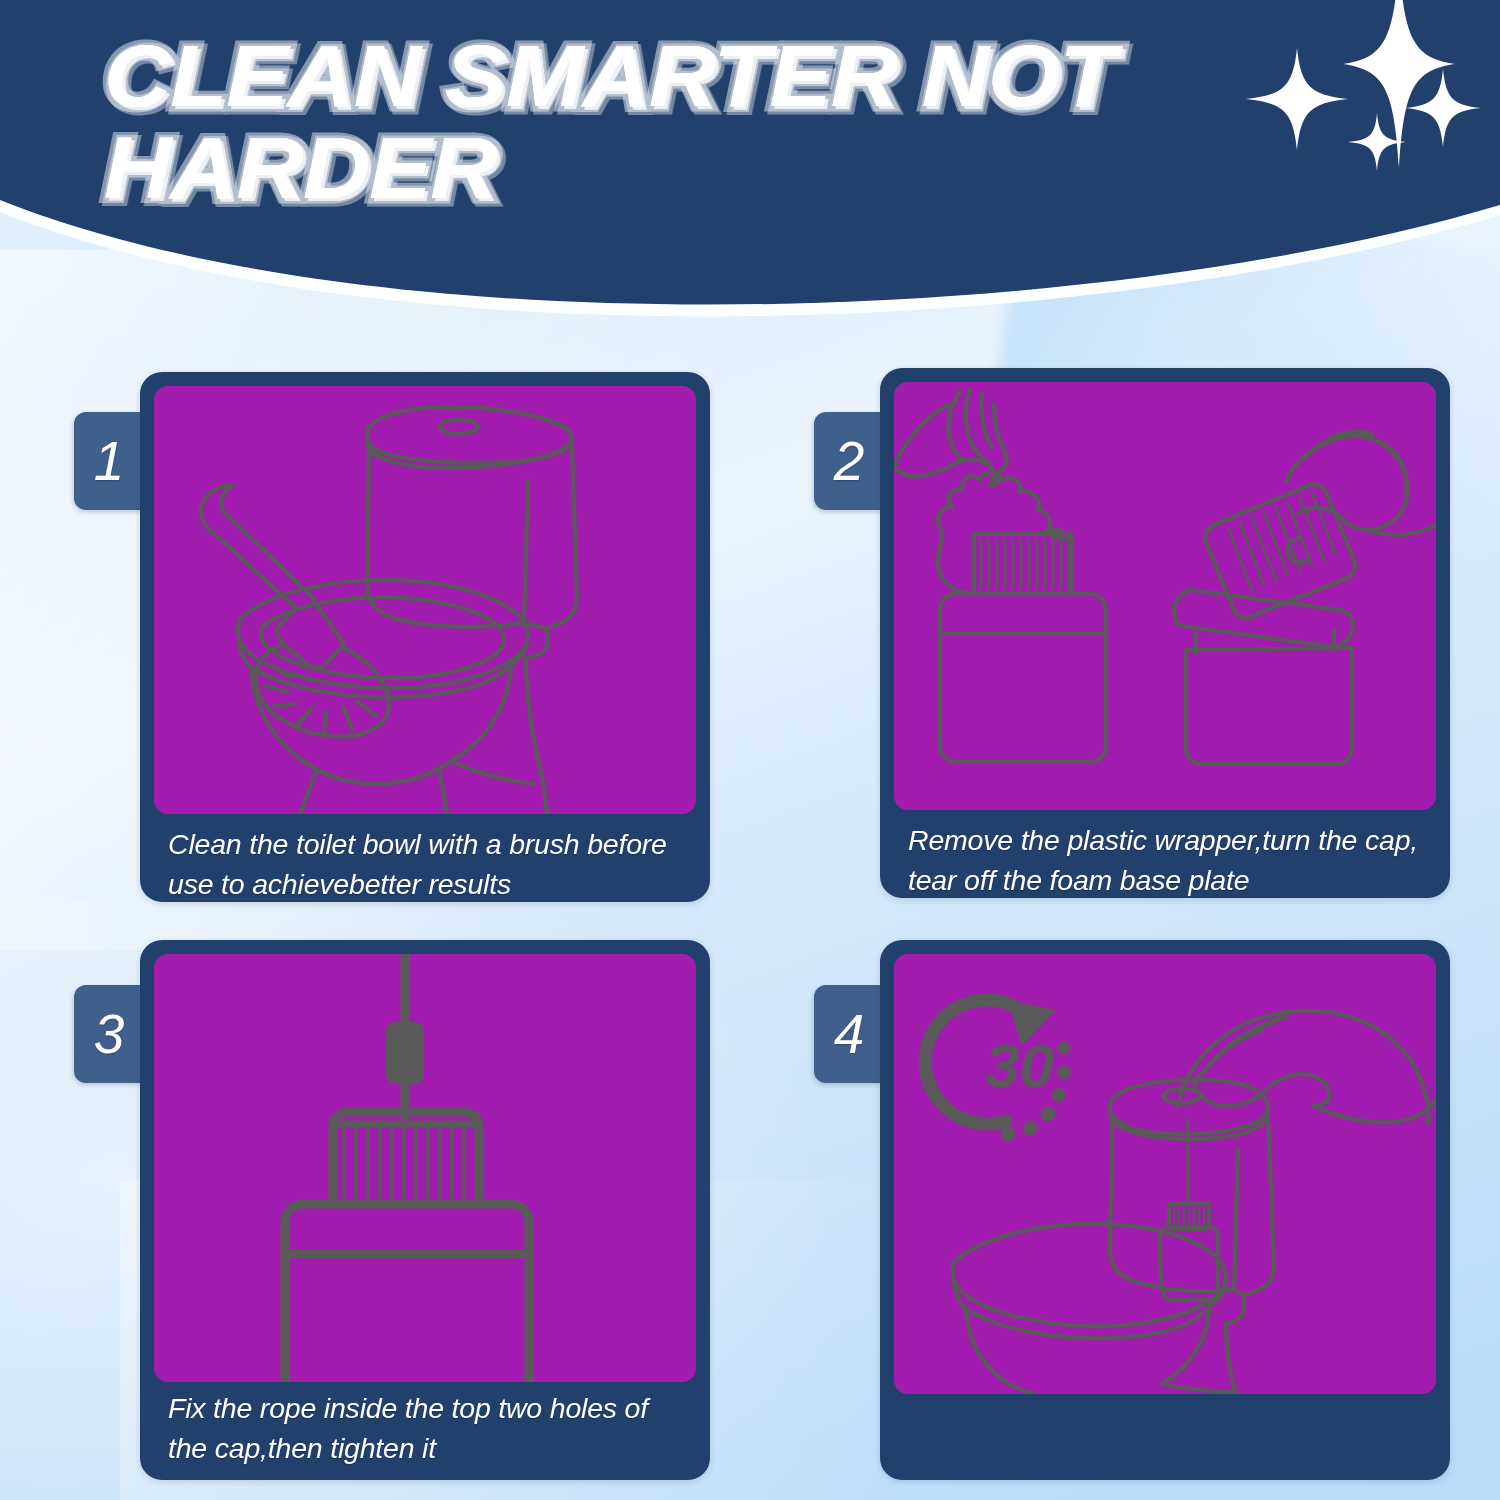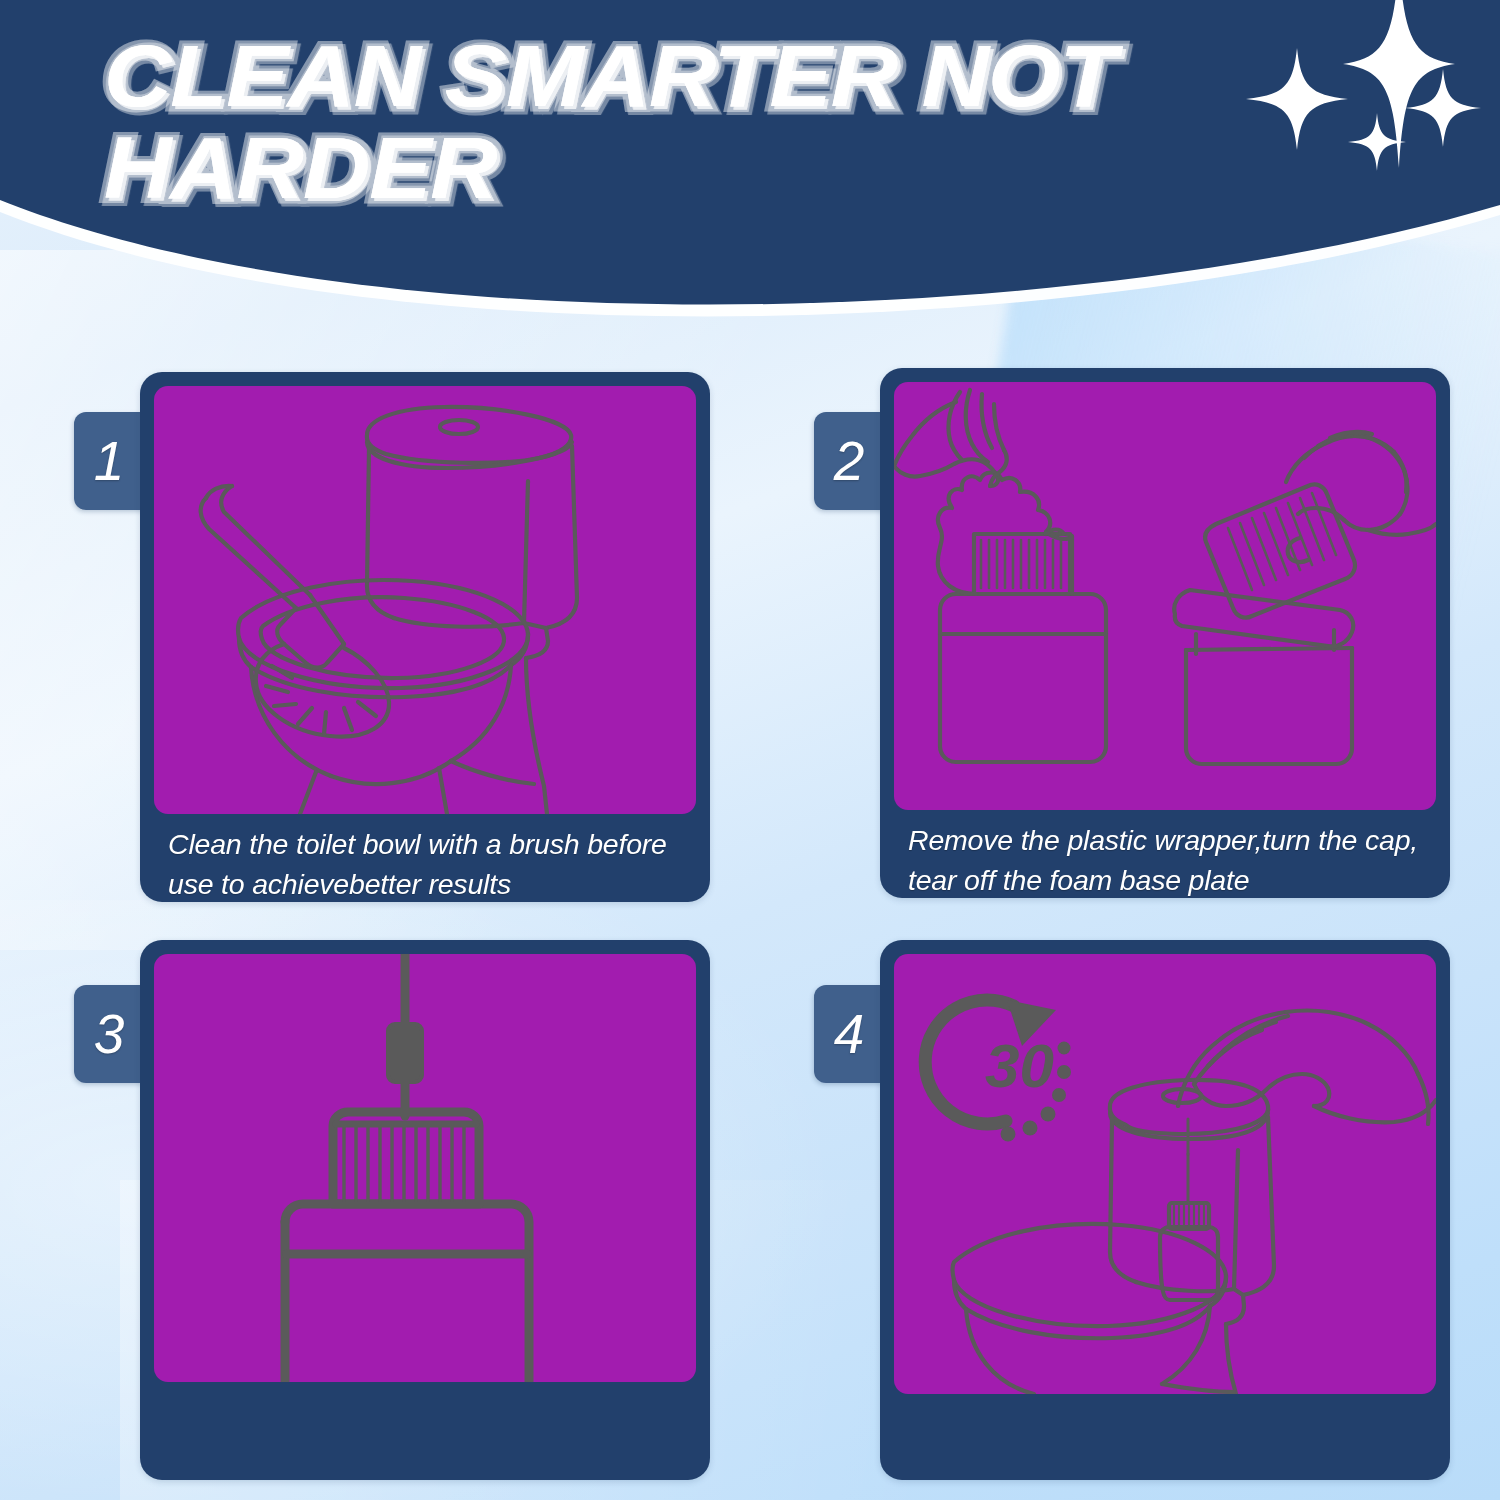--- a/index.html
+++ b/index.html
@@ -380,20 +380,21 @@
               <path d="M286,172 V248"></path>
             <path d="M298,172 V248"></path>
               <path d="M310,172 V248"></path>
           </g>
 
           <g fill="none" stroke="#5A5A5A" stroke-width="7" stroke-linecap="round">
             <path d="M182,170 L322,170"></path>
           </g>
         </svg>
       </div>
+      <div class="card-caption" style="top:448px;">Fix the rope inside the top two holes of the cap,then tighten it</div>
     </div>
 
     <div class="badge" style="left:814px; top:985px;">
       <span>4</span>
     </div>
 
     <div class="card" style="left:880px; top:940px; width:570px; height:540px;">
       <div class="card-media" style="width:542px; height:440px;">
         <svg class="illus" width="542" height="440" viewBox="0 0 542 440">
 

